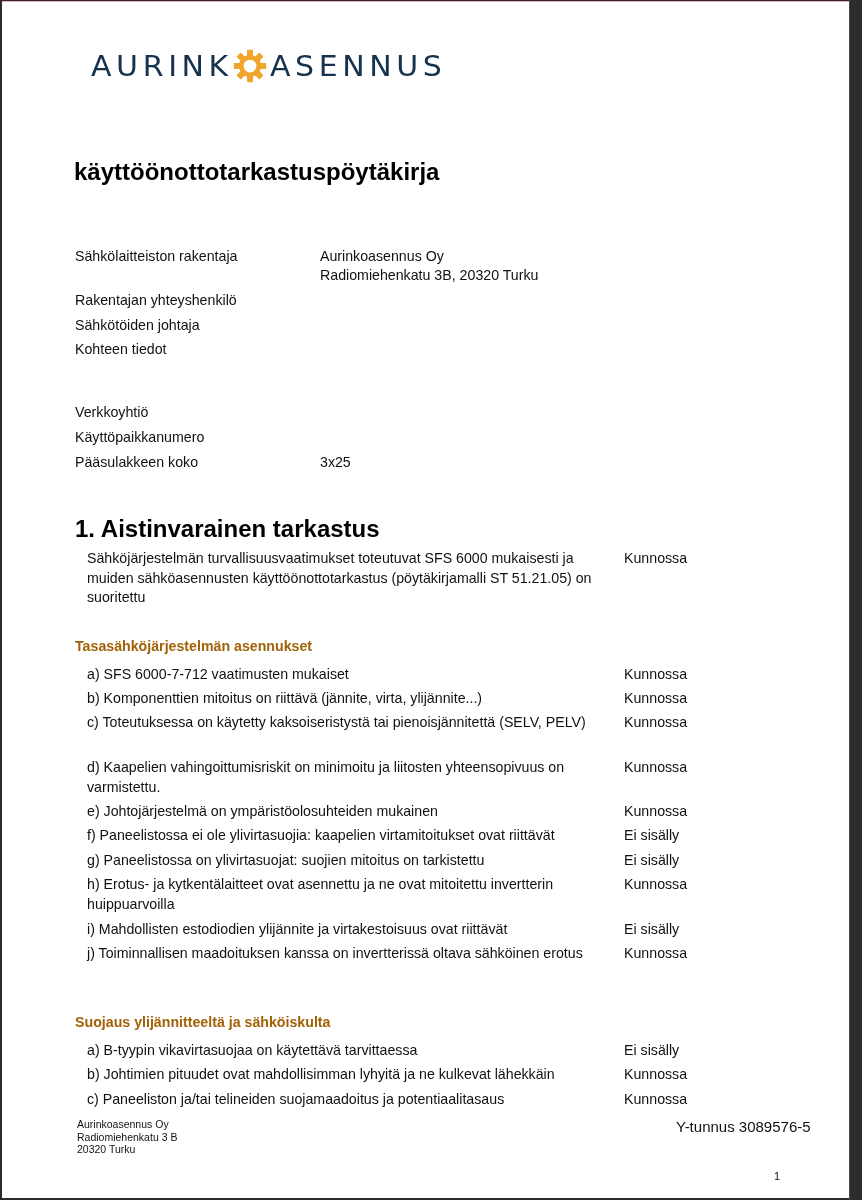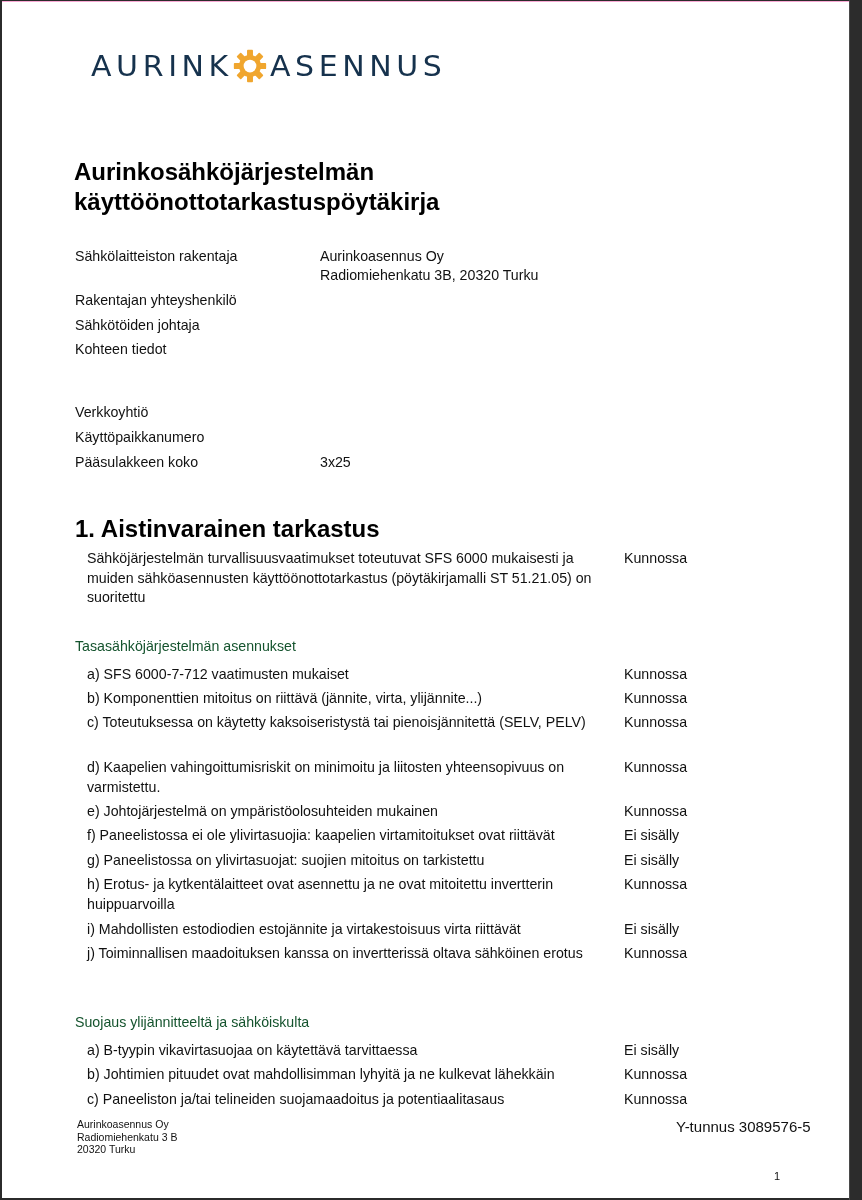--- a/index.html
+++ b/index.html
@@ -37,21 +37,21 @@
   }
   .info { position: absolute; left: 73px; font-size: 14.2px; line-height: 19px; color: #111; }
   .info .lab { position: absolute; left: 0; white-space: nowrap; }
   .info .val { position: absolute; left: 245px; white-space: nowrap; }
 
   .h1 {
     position: absolute; left: 73px; top: 513px;
     font-size: 24px; font-weight: bold; color: #000;
   }
   .h2 {
-    position: absolute; left: 73px; font-size: 14.2px; font-weight: normal; color: #14532d;
+    position: absolute; left: 73px; font-size: 14.2px; font-weight: bold; color: #a16207;
   }
   .row { position: absolute; left: 73px; width: 700px; font-size: 14.2px; line-height: 19.6px; color: #111; }
   .row .q { position: absolute; left: 12px; width: 530px; }
   .row .s { position: absolute; left: 539px; white-space: nowrap; margin-left: 10px; }
 
   .footer-left { position: absolute; left: 75px; top: 1116px; font-size: 10.5px; line-height: 12.5px; color: #111; }
   .footer-right { position: absolute; left: 674px; top: 1116px; font-size: 15px; color: #111; }
   .made-with { position: absolute; left: 389px; top: 1172px; font-size: 8px; color: #9a9a9a; font-weight: bold; margin-top: 32px; }
   .page-num { position: absolute; left: 772px; top: 1168px; font-size: 11px; color: #111; }
 </style>
@@ -73,21 +73,20 @@
         <rect x="16.5" y="1" width="7" height="8" rx="1" transform="rotate(225 20 20)"></rect>
         <rect x="16.5" y="1" width="7" height="8" rx="1" transform="rotate(315 20 20)"></rect>
         <circle cx="20" cy="20" r="13"></circle>
       </g>
       <circle cx="20" cy="20" r="7.5" fill="#ffffff"></circle>
     </svg>
     <span class="w2">ASENNUS</span>
   </div>
 
   <div class="title">
-    <div>Aurinkosähköjärjestelmän</div>
     <div>käyttöönottotarkastuspöytäkirja</div>
   </div>
 
   <div class="info" style="top:245px;">
     <span class="lab">Sähkölaitteiston rakentaja</span>
     <span class="val">Aurinkoasennus Oy</span>
   </div>
   <div class="info" style="top:264px;">
     <span class="val">Radiomiehenkatu 3B, 20320 Turku</span>
   </div>
@@ -151,21 +150,21 @@
   </div>
   <div class="row" style="top:849px;">
     <div class="q">g) Paneelistossa on ylivirtasuojat: suojien mitoitus on tarkistettu</div>
     <div class="s">Ei sisälly</div>
   </div>
   <div class="row" style="top:873px;">
     <div class="q">h) Erotus- ja kytkentälaitteet ovat asennettu ja ne ovat mitoitettu invertterin huippuarvoilla</div>
     <div class="s">Kunnossa</div>
   </div>
   <div class="row" style="top:918px;">
-    <div class="q">i) Mahdollisten estodiodien estojännite ja virtakestoisuus virta riittävät</div>
+    <div class="q">i) Mahdollisten estodiodien ylijännite ja virtakestoisuus ovat riittävät</div>
     <div class="s">Ei sisälly</div>
   </div>
   <div class="row" style="top:942px;">
     <div class="q">j) Toiminnallisen maadoituksen kanssa on invertterissä oltava sähköinen erotus</div>
     <div class="s">Kunnossa</div>
   </div>
 
   <div class="h2" style="top:1012px;">Suojaus ylijännitteeltä ja sähköiskulta</div>
 
   <div class="row" style="top:1039px;">

